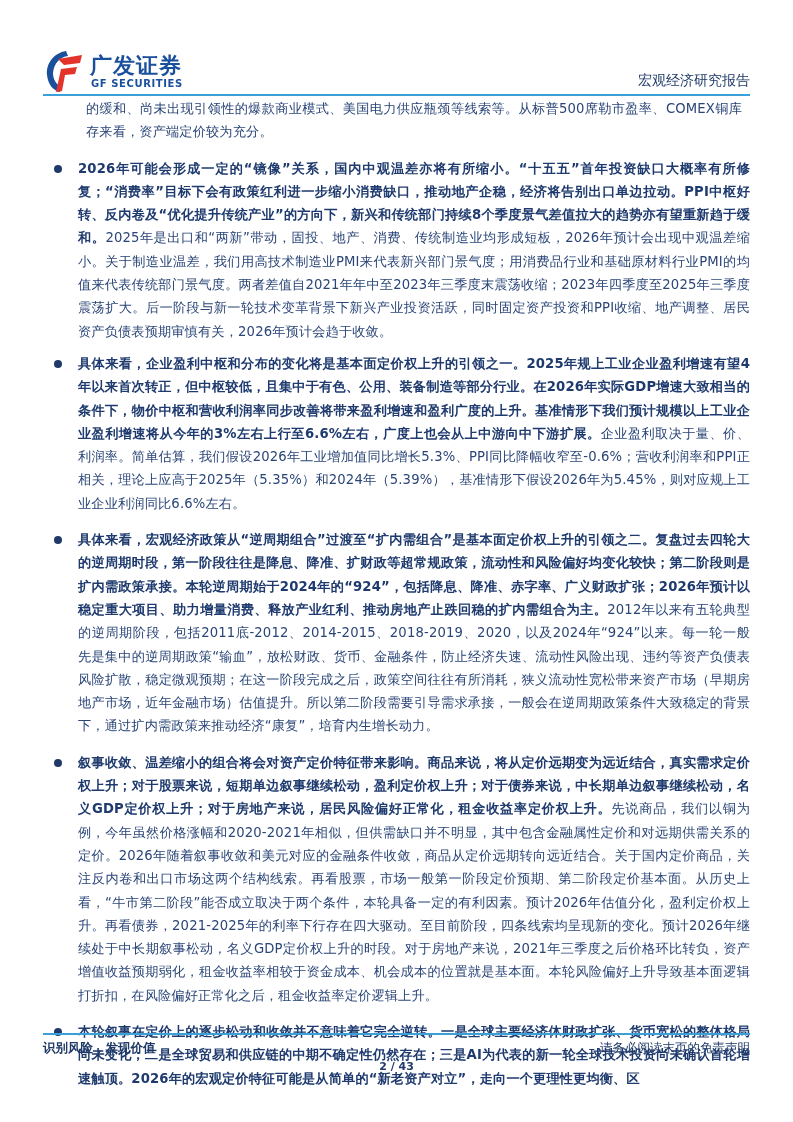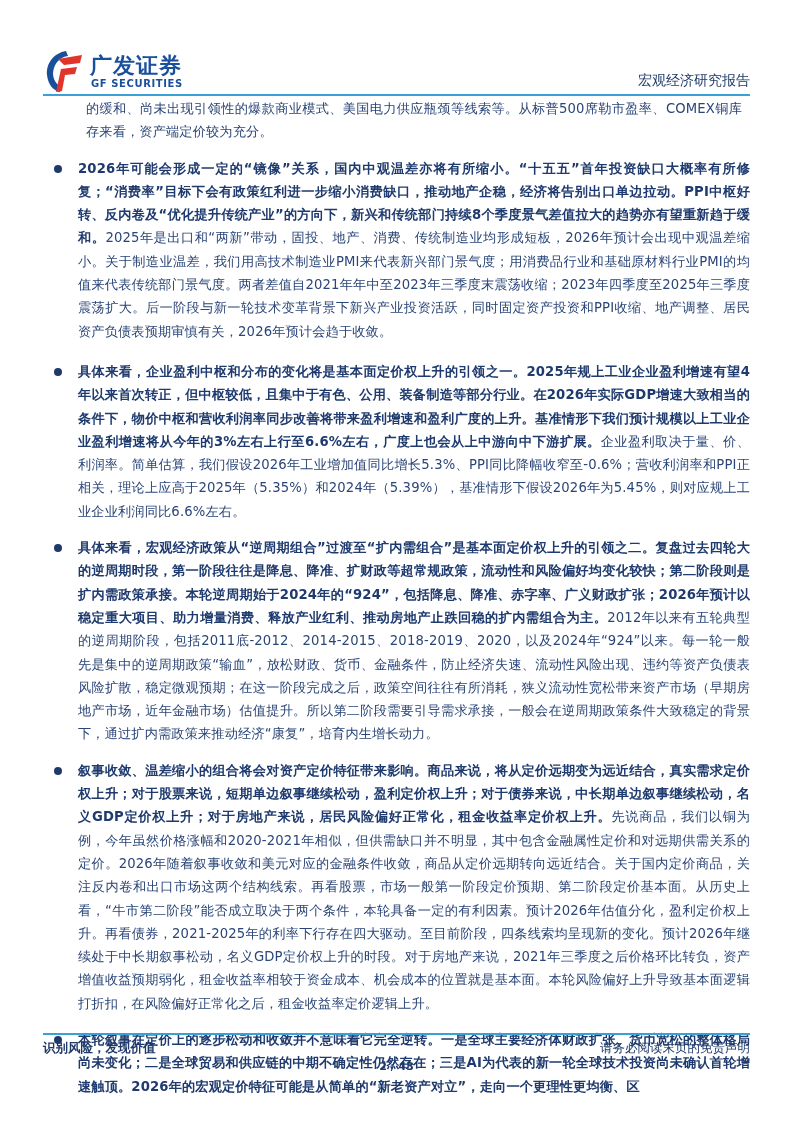--- a/index.html
+++ b/index.html
@@ -47,21 +47,21 @@
 </div>
 
 <div class="content">
   <p class="para cont n" style="margin:8px; margin-top:1px;">的缓和、尚未出现引领性的爆款商业模式、美国电力供应瓶颈等线索等。从标普500席勒市盈率、COMEX铜库存来看，资产端定价较为充分。</p>
 
   <div class="para bullet" style="margin-top:13px;">
     <span class="bullet-dot"></span>
     <span class="b">2026年可能会形成一定的“镜像”关系，国内中观温差亦将有所缩小。“十五五”首年投资缺口大概率有所修复；“消费率”目标下会有政策红利进一步缩小消费缺口，推动地产企稳，经济将告别出口单边拉动。PPI中枢好转、反内卷及“优化提升传统产业”的方向下，新兴和传统部门持续8个季度景气差值拉大的趋势亦有望重新趋于缓和。</span><span class="n">2025年是出口和“两新”带动，固投、地产、消费、传统制造业均形成短板，2026年预计会出现中观温差缩小。关于制造业温差，我们用高技术制造业PMI来代表新兴部门景气度；用消费品行业和基础原材料行业PMI的均值来代表传统部门景气度。两者差值自2021年年中至2023年三季度末震荡收缩；2023年四季度至2025年三季度震荡扩大。后一阶段与新一轮技术变革背景下新兴产业投资活跃，同时固定资产投资和PPI收缩、地产调整、居民资产负债表预期审慎有关，2026年预计会趋于收敛。</span>
   </div>
 
-  <div class="para bullet" style="margin-top:17px;">
+  <div class="para bullet" style="margin-top:9px;">
     <span class="bullet-dot"></span>
     <span class="b">具体来看，企业盈利中枢和分布的变化将是基本面定价权上升的引领之一。2025年规上工业企业盈利增速有望4年以来首次转正，但中枢较低，且集中于有色、公用、装备制造等部分行业。在2026年实际GDP增速大致相当的条件下，物价中枢和营收利润率同步改善将带来盈利增速和盈利广度的上升。基准情形下我们预计规模以上工业企业盈利增速将从今年的3%左右上行至6.6%左右，广度上也会从上中游向中下游扩展。</span><span class="n">企业盈利取决于量、价、利润率。简单估算，我们假设2026年工业增加值同比增长5.3%、PPI同比降幅收窄至-0.6%；营收利润率和PPI正相关，理论上应高于2025年（5.35%）和2024年（5.39%），基准情形下假设2026年为5.45%，则对应规上工业企业利润同比6.6%左右。</span>
   </div>
 
   <div class="para bullet" style="margin-top:13px;">
     <span class="bullet-dot"></span>
     <span class="b">具体来看，宏观经济政策从“逆周期组合”过渡至“扩内需组合”是基本面定价权上升的引领之二。复盘过去四轮大的逆周期时段，第一阶段往往是降息、降准、扩财政等超常规政策，流动性和风险偏好均变化较快；第二阶段则是扩内需政策承接。本轮逆周期始于2024年的“924”，包括降息、降准、赤字率、广义财政扩张；2026年预计以稳定重大项目、助力增量消费、释放产业红利、推动房地产止跌回稳的扩内需组合为主。</span><span class="n">2012年以来有五轮典型的逆周期阶段，包括2011底-2012、2014-2015、2018-2019、2020，以及2024年“924”以来。每一轮一般先是集中的逆周期政策“输血”，放松财政、货币、金融条件，防止经济失速、流动性风险出现、违约等资产负债表风险扩散，稳定微观预期；在这一阶段完成之后，政策空间往往有所消耗，狭义流动性宽松带来资产市场（早期房地产市场，近年金融市场）估值提升。所以第二阶段需要引导需求承接，一般会在逆周期政策条件大致稳定的背景下，通过扩内需政策来推动经济“康复”，培育内生增长动力。</span>
   </div>
 
   <div class="para bullet" style="margin-top:13px;">

